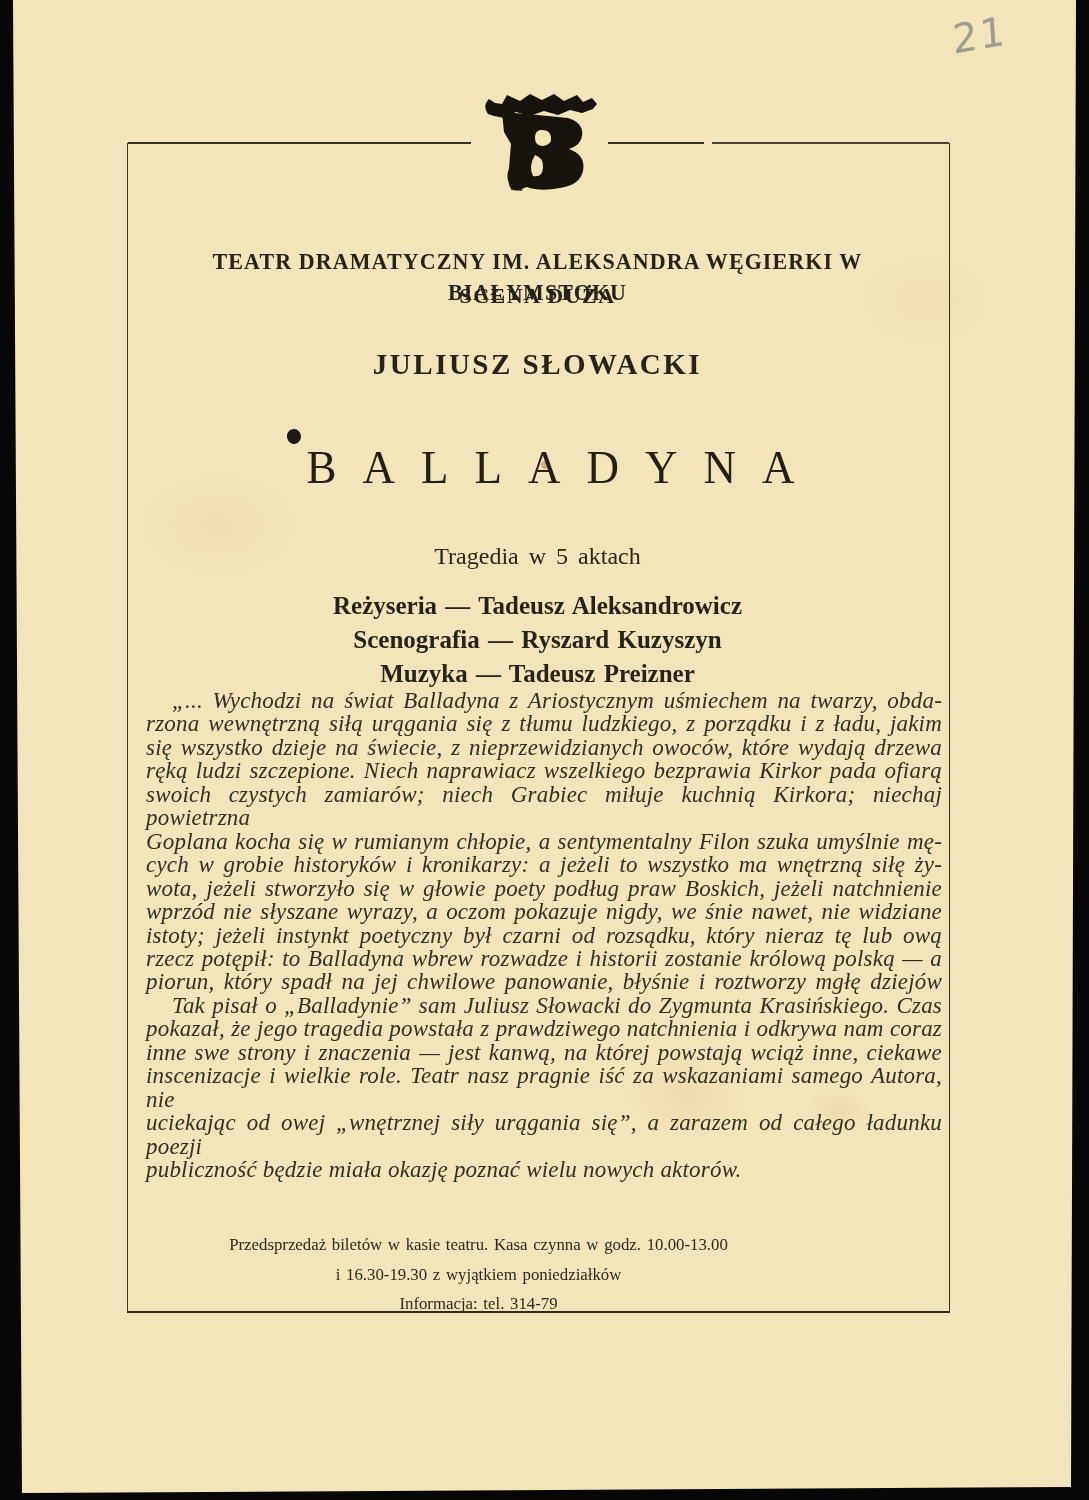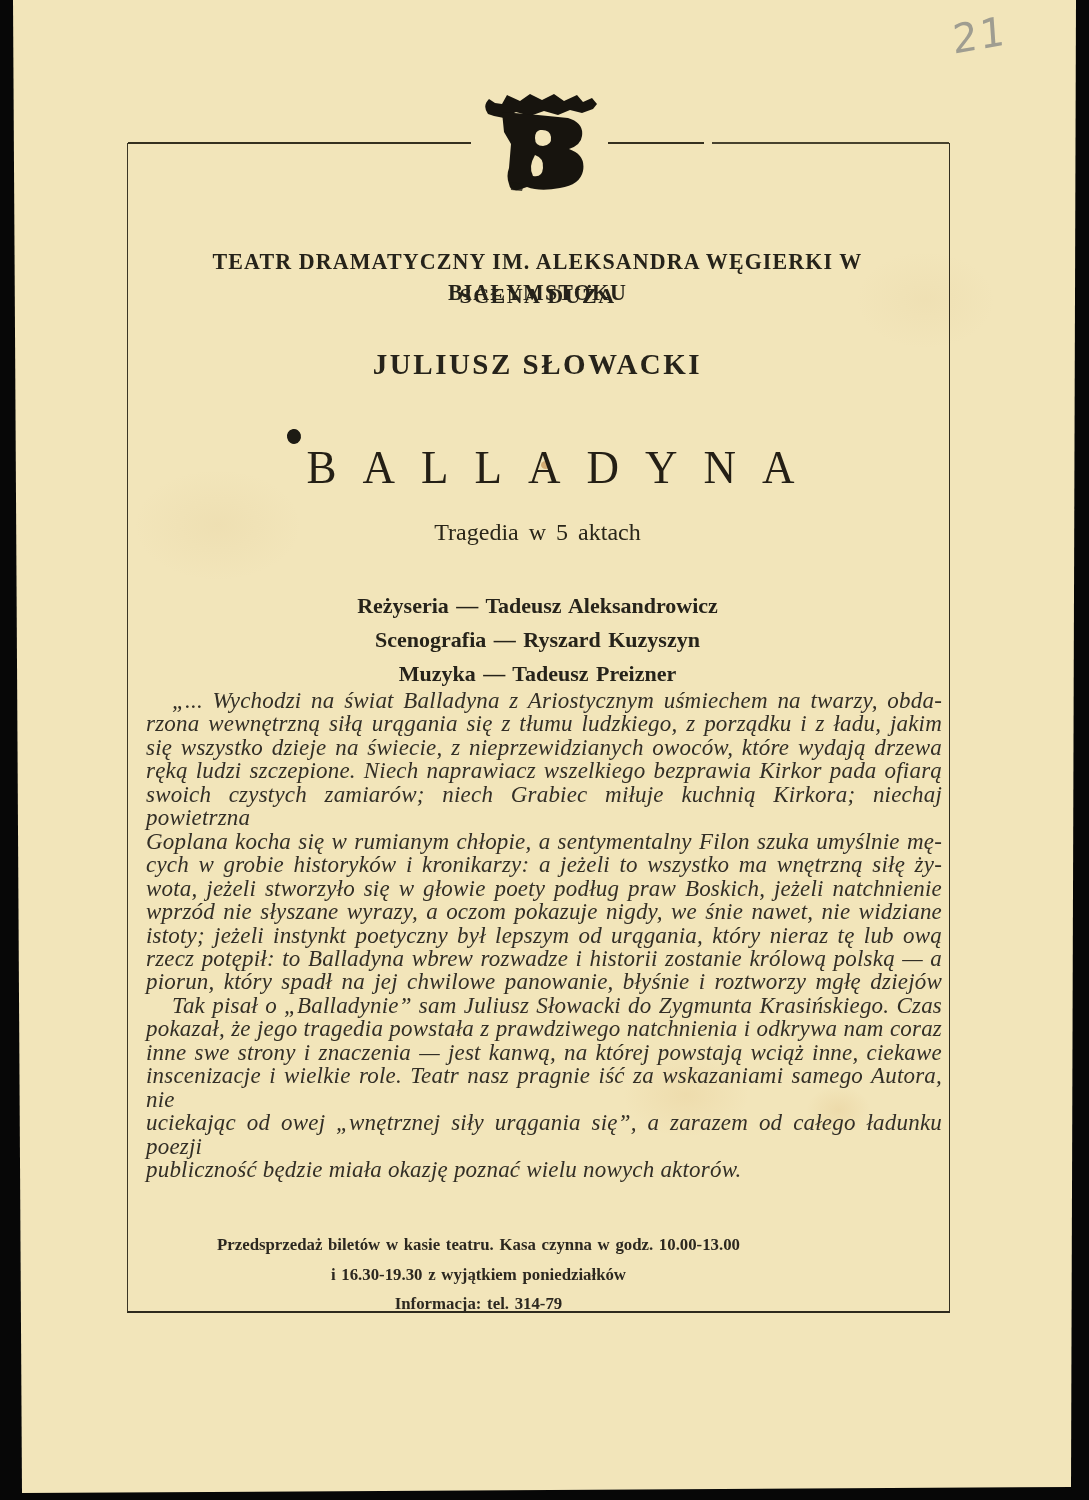--- a/index.html
+++ b/index.html
@@ -38,39 +38,39 @@
   .tseg2{left:480px;width:96px;}
   .tseg3{left:584px;width:237px;opacity:.9;}
   .stamp{position:absolute;left:480px;top:92px;width:122px;height:104px;}
   .centered{position:absolute;left:127px;width:821px;text-align:center;}
   .theatre{top:247px;font-weight:bold;font-size:22px;letter-spacing:1.1px;
     color:#26231a;line-height:30px;transform:scaleY(1.06);}
   .stage{top:283px;font-weight:bold;font-size:22px;letter-spacing:1.5px;color:#26231a;}
   .author{top:348px;font-weight:bold;font-size:29px;letter-spacing:2.5px;color:#26231a;}
   .title{top:441px;font-size:45px;letter-spacing:26px;padding-left:26px;
     color:#241f15;font-weight:normal;transform:scaleY(1.05);}
-  .subtitle{top:519px;font-size:24px;word-spacing:4px;color:#2a2619;}
-  .credits{top:589px;font-weight:bold;font-size:22px;line-height:34px;
+  .subtitle{top:543px;font-size:24px;word-spacing:4px;color:#2a2619;}
+  .credits{top:589px;font-weight:bold;font-size:25px;line-height:34px;
     color:#26231a;word-spacing:2px;}
   .ink-dot{position:absolute;left:287px;top:429px;width:14px;height:15px;
     background:#1d1b14;border-radius:50% 48% 52% 50%;transform:rotate(-12deg);}
   .ink-speck{position:absolute;left:541px;top:461px;width:9px;height:8px;
     background:#b97f3a;border-radius:50%;opacity:.55;}
   .bodytext{
     position:absolute;left:146px;top:689px;width:796px;
     font-size:23px;line-height:23.45px;color:#332f26;
     letter-spacing:.2px;
     font-style:italic;
   }
   .text-line{text-align:justify;text-align-last:justify;white-space:normal;}
   .text-line.indent{text-indent:26px;}
   .text-line.para-end{text-align-last:left;}
   .footer{
     position:absolute;left:127px;top:1230px;width:703px;text-align:center;
-    font-size:16.8px;font-weight:bold;line-height:29.5px;color:#2c2820;
+    font-size:16.8px;font-weight:normal;line-height:29.5px;color:#2c2820;
     word-spacing:1.5px;
   }
 </style>
 </head>
 <body>
 
 <div class="paper">
 
   <div class="pencil">21</div>
 
@@ -110,21 +110,21 @@
   <div class="bodytext">
     <div class="text-line indent">„... Wychodzi na świat Balladyna z Ariostycznym uśmiechem na twarzy, obda-</div>
     <div class="text-line">rzona wewnętrzną siłą urągania się z tłumu ludzkiego, z porządku i z ładu, jakim</div>
     <div class="text-line">się wszystko dzieje na świecie, z nieprzewidzianych owoców, które wydają drzewa</div>
     <div class="text-line">ręką ludzi szczepione. Niech naprawiacz wszelkiego bezprawia Kirkor pada ofiarą</div>
     <div class="text-line">swoich czystych zamiarów; niech Grabiec miłuje kuchnią Kirkora; niechaj powietrzna</div>
     <div class="text-line">Goplana kocha się w rumianym chłopie, a sentymentalny Filon szuka umyślnie mę-</div>
     <div class="text-line">cych w grobie historyków i kronikarzy: a jeżeli to wszystko ma wnętrzną siłę ży-</div>
     <div class="text-line">wota, jeżeli stworzyło się w głowie poety podług praw Boskich, jeżeli natchnienie</div>
     <div class="text-line">wprzód nie słyszane wyrazy, a oczom pokazuje nigdy, we śnie nawet, nie widziane</div>
-    <div class="text-line">istoty; jeżeli instynkt poetyczny był lepszym od urągania, który nieraz tę lub ową</div>
+    <div class="text-line">istoty; jeżeli instynkt poetyczny był czarni od rozsądku, który nieraz tę lub ową</div>
     <div class="text-line">rzecz potępił: to Balladyna wbrew rozwadze i historii zostanie królową polską — a</div>
     <div class="text-line">piorun, który spadł na jej chwilowe panowanie, błyśnie i roztworzy mgłę dziejów</div>
     <div class="text-line indent">Tak pisał o „Balladynie” sam Juliusz Słowacki do Zygmunta Krasińskiego. Czas</div>
     <div class="text-line">pokazał, że jego tragedia powstała z prawdziwego natchnienia i odkrywa nam coraz</div>
     <div class="text-line">inne swe strony i znaczenia — jest kanwą, na której powstają wciąż inne, ciekawe</div>
     <div class="text-line">inscenizacje i wielkie role. Teatr nasz pragnie iść za wskazaniami samego Autora, nie</div>
     <div class="text-line">uciekając od owej „wnętrznej siły urągania się”, a zarazem od całego ładunku poezji</div>
     <div class="text-line para-end">publiczność będzie miała okazję poznać wielu nowych aktorów.</div>
   </div>
 

